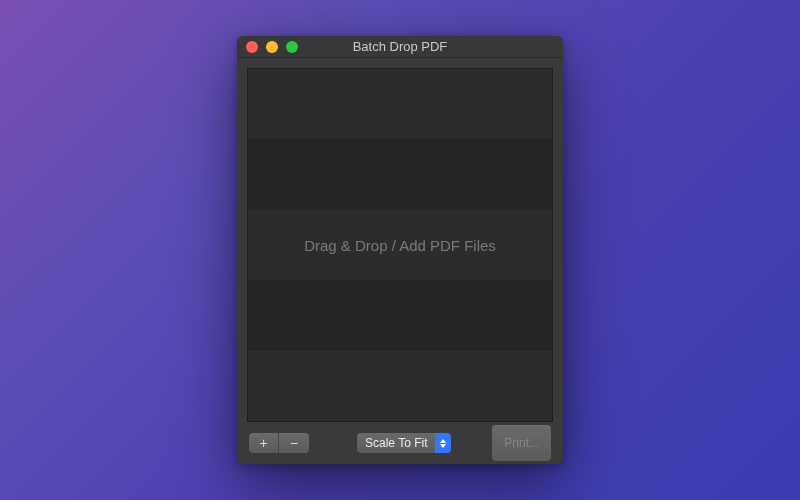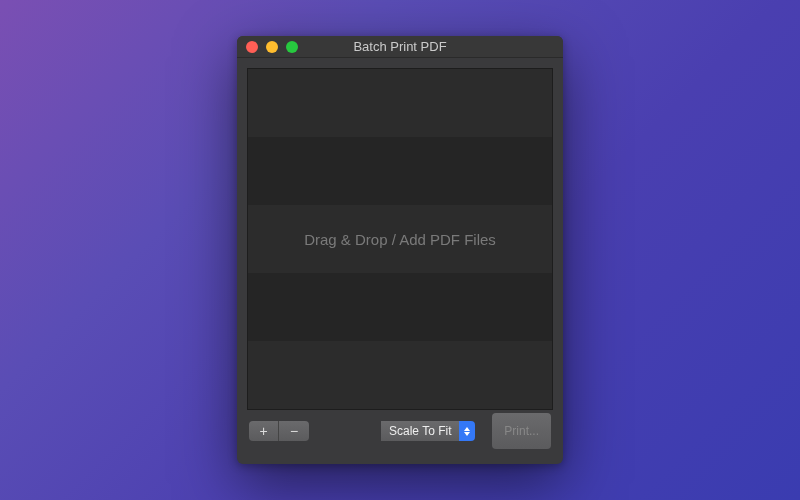--- a/index.html
+++ b/index.html
@@ -52,21 +52,21 @@
       position: absolute;
       left: 0;
       right: 0;
       text-align: center;
       font-size: 13px;
       color: #cacaca;
       pointer-events: none;
     }
     .content {
       flex: 1;
-      padding: 10px 10px 12px 10px;
+      padding: 10px 10px 0 10px;
       display: flex;
       flex-direction: column;
     }
     .dropzone {
       flex: 1;
       background: #252525;
       border: 1px solid #1d1d1d;
       position: relative;
       overflow: hidden;
     }
@@ -129,21 +129,20 @@
       overflow: hidden;
       margin: 0 auto;
     }
     .dropdown-label {
       background: linear-gradient(#6a6a6c, #5b5b5d);
       color: #eee;
       font-size: 12px;
       padding: 0 8px;
       display: flex;
       align-items: center;
-      margin-left: 24px;
     }
     .dropdown-arrows {
       width: 16px;
       background: #3478f6;
       display: flex;
       flex-direction: column;
       align-items: center;
       justify-content: center;
       gap: 1px;
     }
@@ -172,21 +171,21 @@
 </head>
 <body>
 
 <div class="window">
   <div class="titlebar">
     <div class="traffic-lights">
       <div class="tl tl-close"></div>
       <div class="tl tl-min"></div>
       <div class="tl tl-max"></div>
     </div>
-    <div class="title">Batch Print PDF</div>
+    <div class="title">Batch Drop PDF</div>
   </div>
   <div class="content">
     <div class="dropzone">
       <div class="stripe"></div>
       <div class="stripe"></div>
       <div class="stripe"></div>
       <div class="stripe"></div>
       <div class="stripe"></div>
       <div class="drop-text">Drag &amp; Drop / Add PDF Files</div>
     </div>

